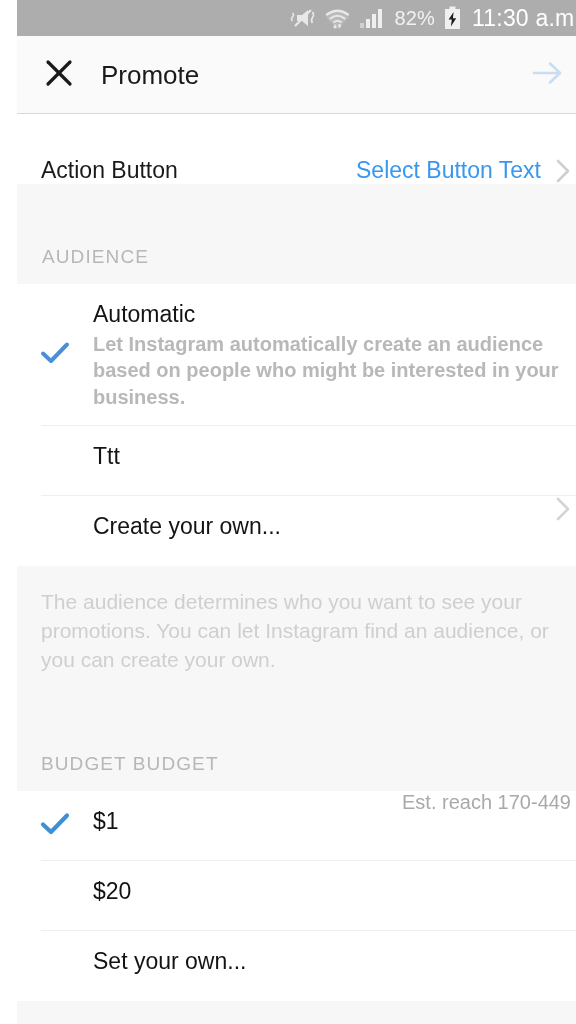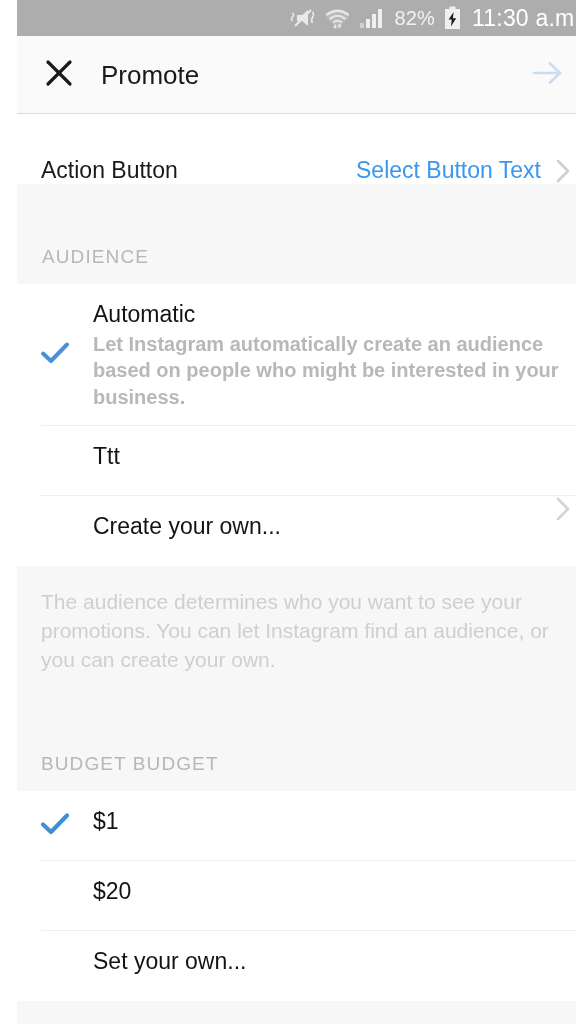--- a/index.html
+++ b/index.html
@@ -191,20 +191,21 @@
     <div class="mark">
       <span>
         <svg width="30" height="24" viewBox="0 0 30 24">
           <polyline points="3,12.5 11,20 27,3.5" fill="none" stroke="#3e8ed8" stroke-width="4.2" stroke-linecap="round" stroke-linejoin="round"></polyline>
         </svg>
       </span>
     </div>
     <div class="body">
       <div class="opt-title">$1</div>
     </div>
+    <span class="opt-right">Est. reach 170-449</span>
   </div>
 
   <div class="opt divided">
     <div class="mark"></div>
     <div class="body">
       <div class="opt-title">$20</div>
     </div>
   </div>
 
   <div class="opt">

